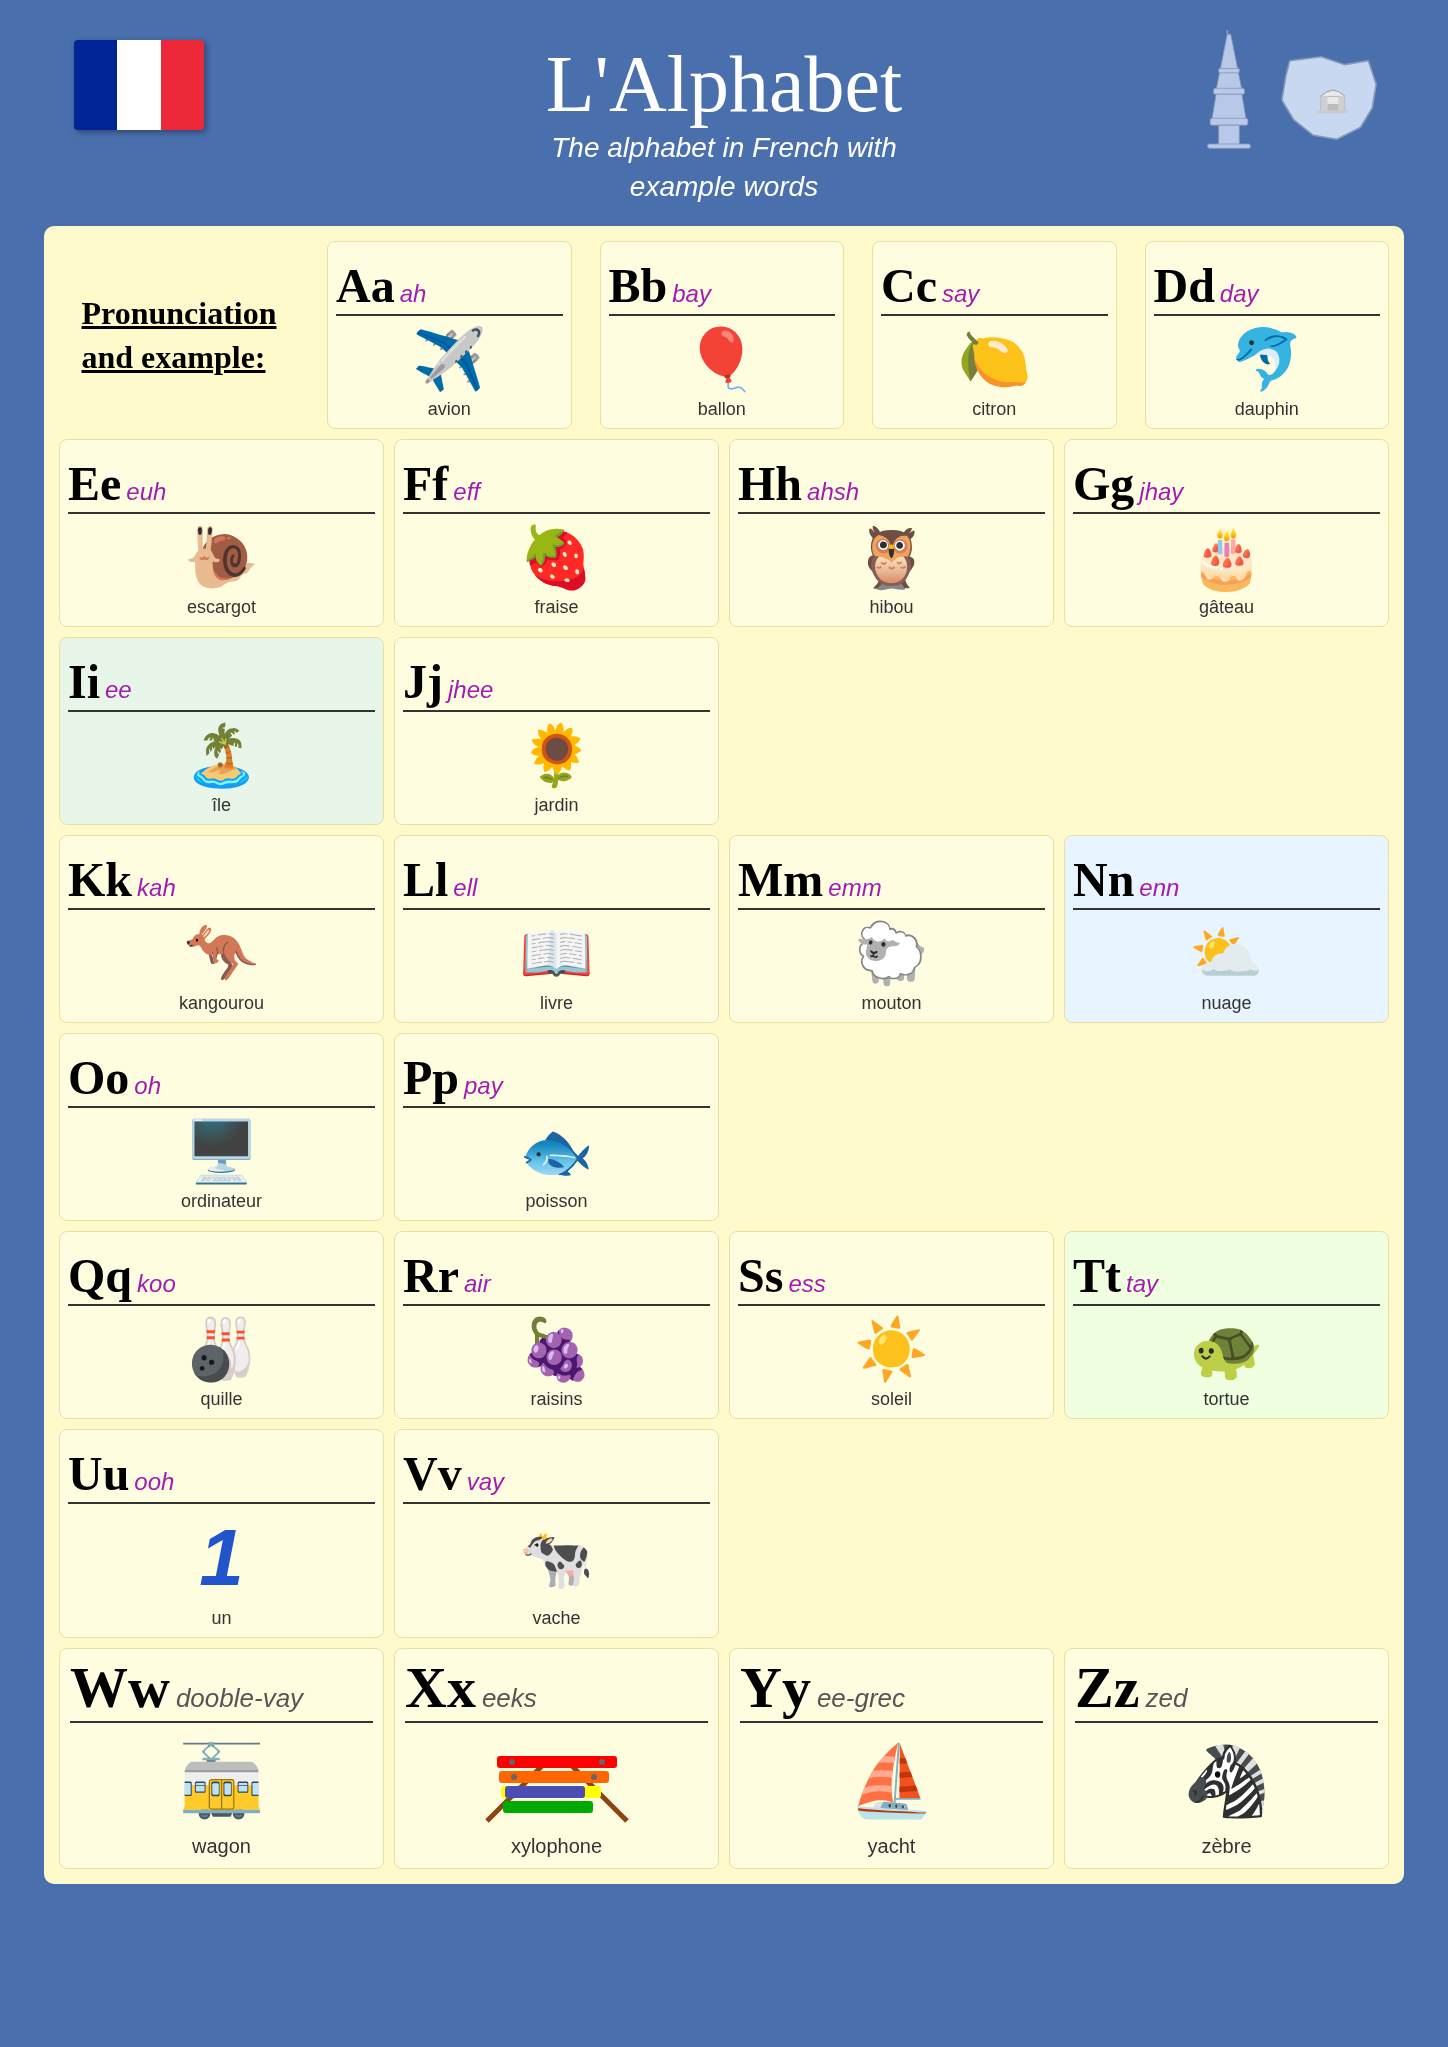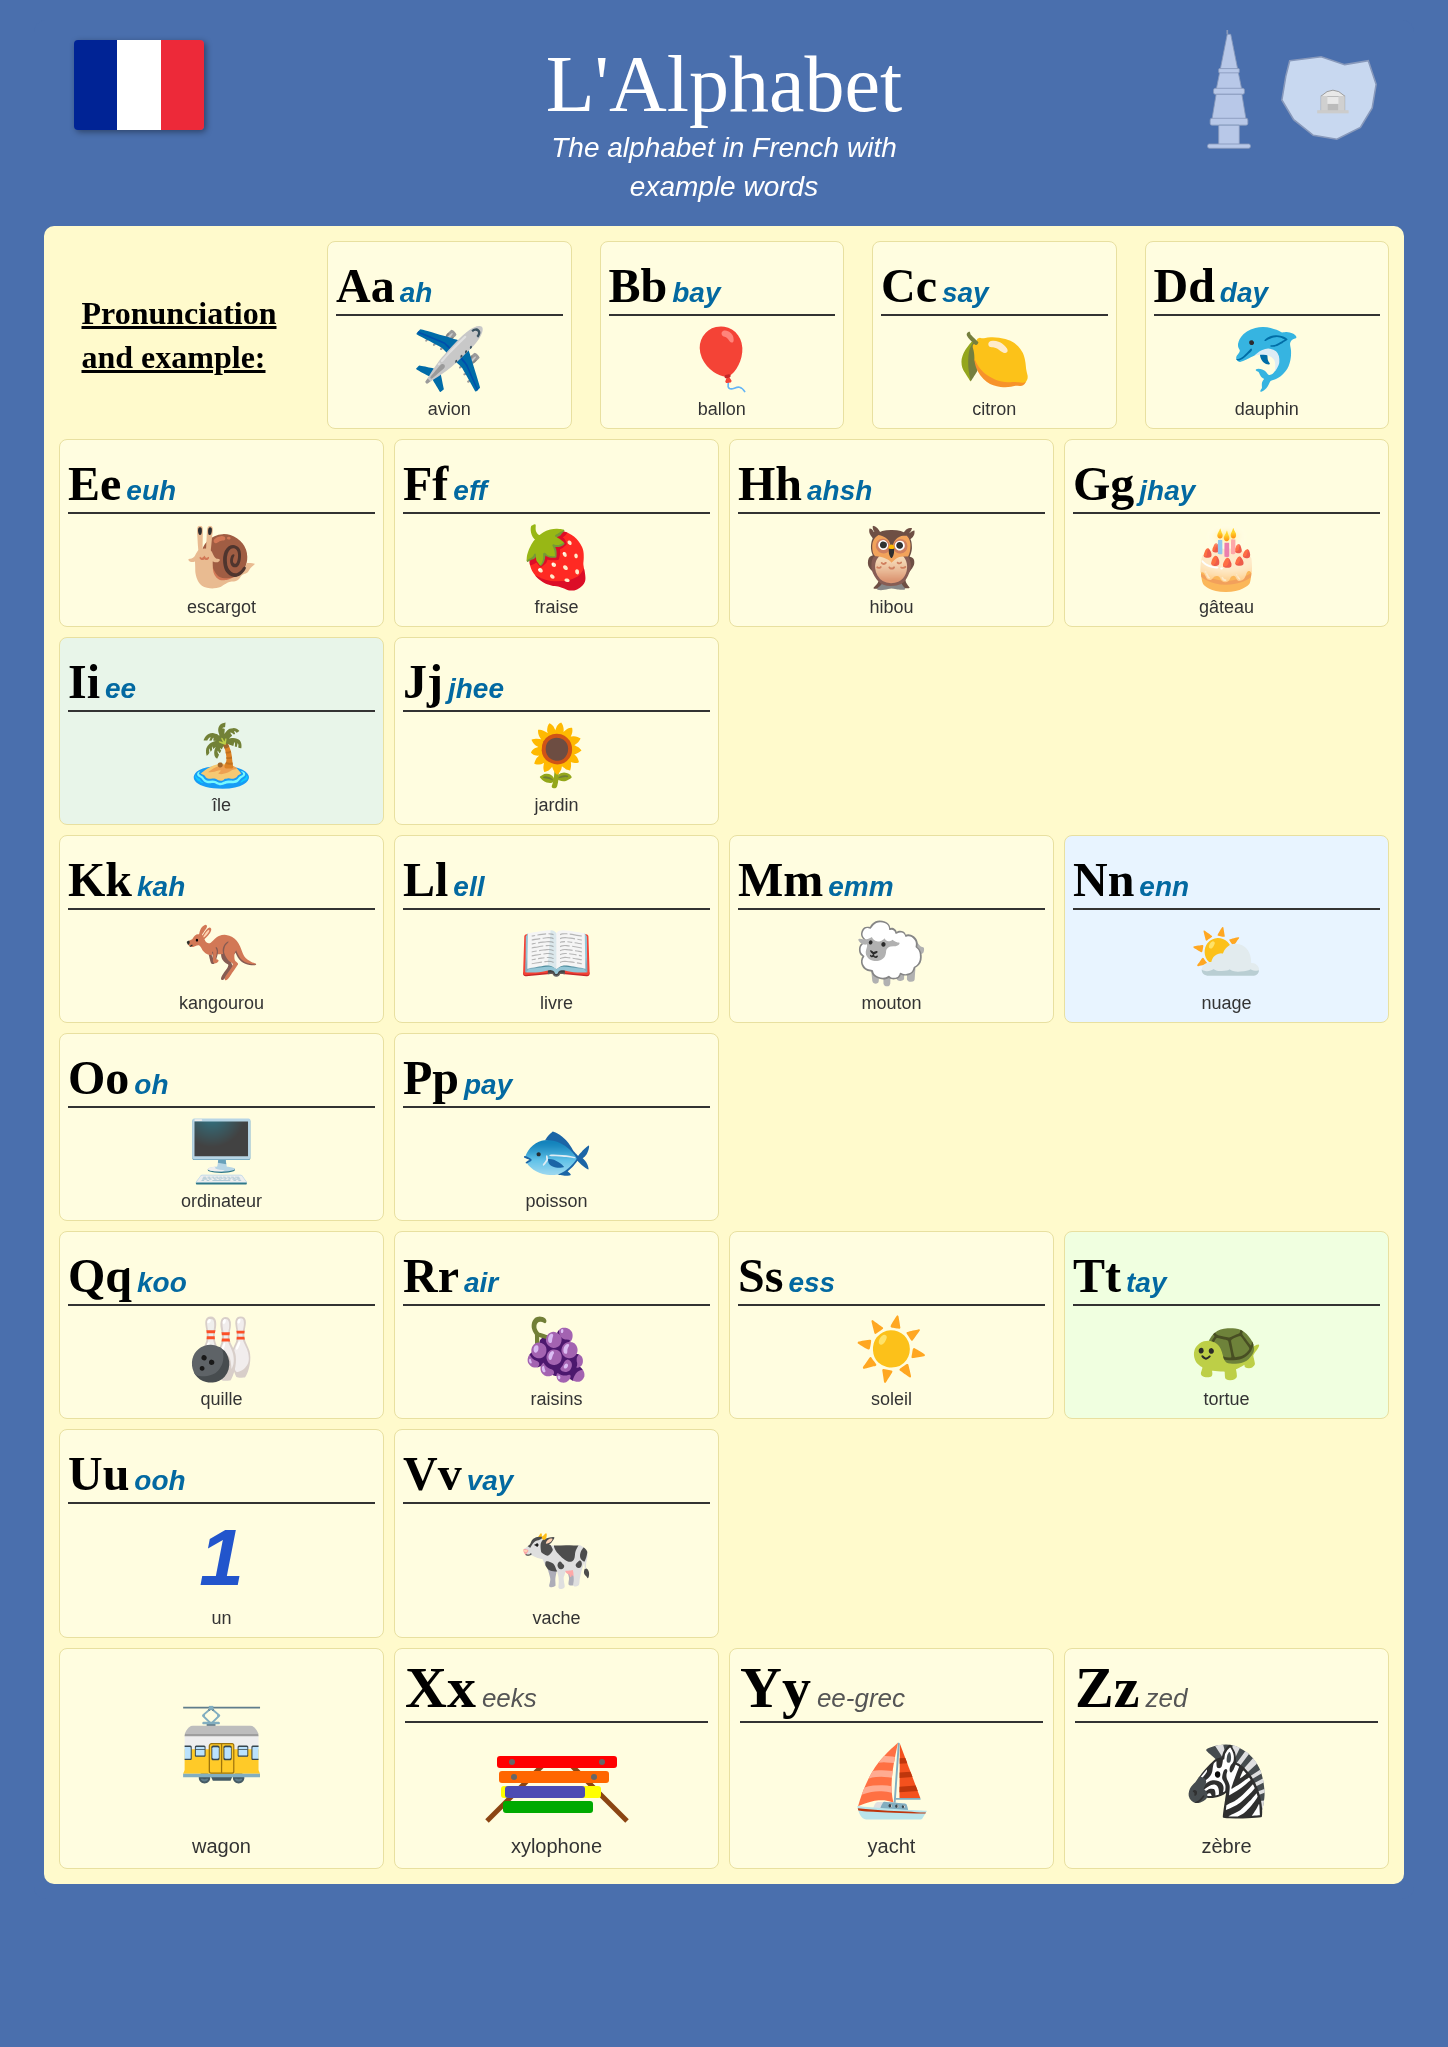--- a/index.html
+++ b/index.html
@@ -128,25 +128,24 @@
       margin-bottom: 8px;
       margin-top: 12px;
     }
     .letter-big {
       font-size: 48px;
       font-weight: bold;
       font-family: Georgia, serif;
       line-height: 1;
     }
     .letter-pronun {
-      font-size: 28px;
+      font-size: 24px;
       font-style: italic;
-      color: #0369a1;
+      color: #a21caf;
       margin-left: 5px;
-      font-weight: bold;
     }
     .letter-image {
       flex: 1;
       display: flex;
       align-items: center;
       justify-content: center;
       font-size: 60px;
       width: 100%;
     }
     .letter-word {
@@ -442,20 +441,24 @@
           <span class="letter-big">Vv</span>
           <span class="letter-pronun"> <em>vay</em></span>
         </div>
         <div class="letter-image">🐄</div>
         <div class="letter-word">vache</div>
       </div>
     </div>
 
     <div class="row5">
       <div class="letter-card-wide">
+        <div class="letter-header-wide">
+          <span class="letter-big-wide">Ww</span>
+          <span class="letter-pronun-wide"> <em>dooble-vay</em></span>
+        </div>
         <div class="letter-image-wide">🚋</div>
         <div class="letter-word-wide">wagon</div>
       </div>
       <div class="letter-card-wide">
         <div class="letter-header-wide">
           <span class="letter-big-wide">Xx</span>
           <span class="letter-pronun-wide"> <em>eeks</em></span>
         </div>
         <div class="letter-image-wide">
 

